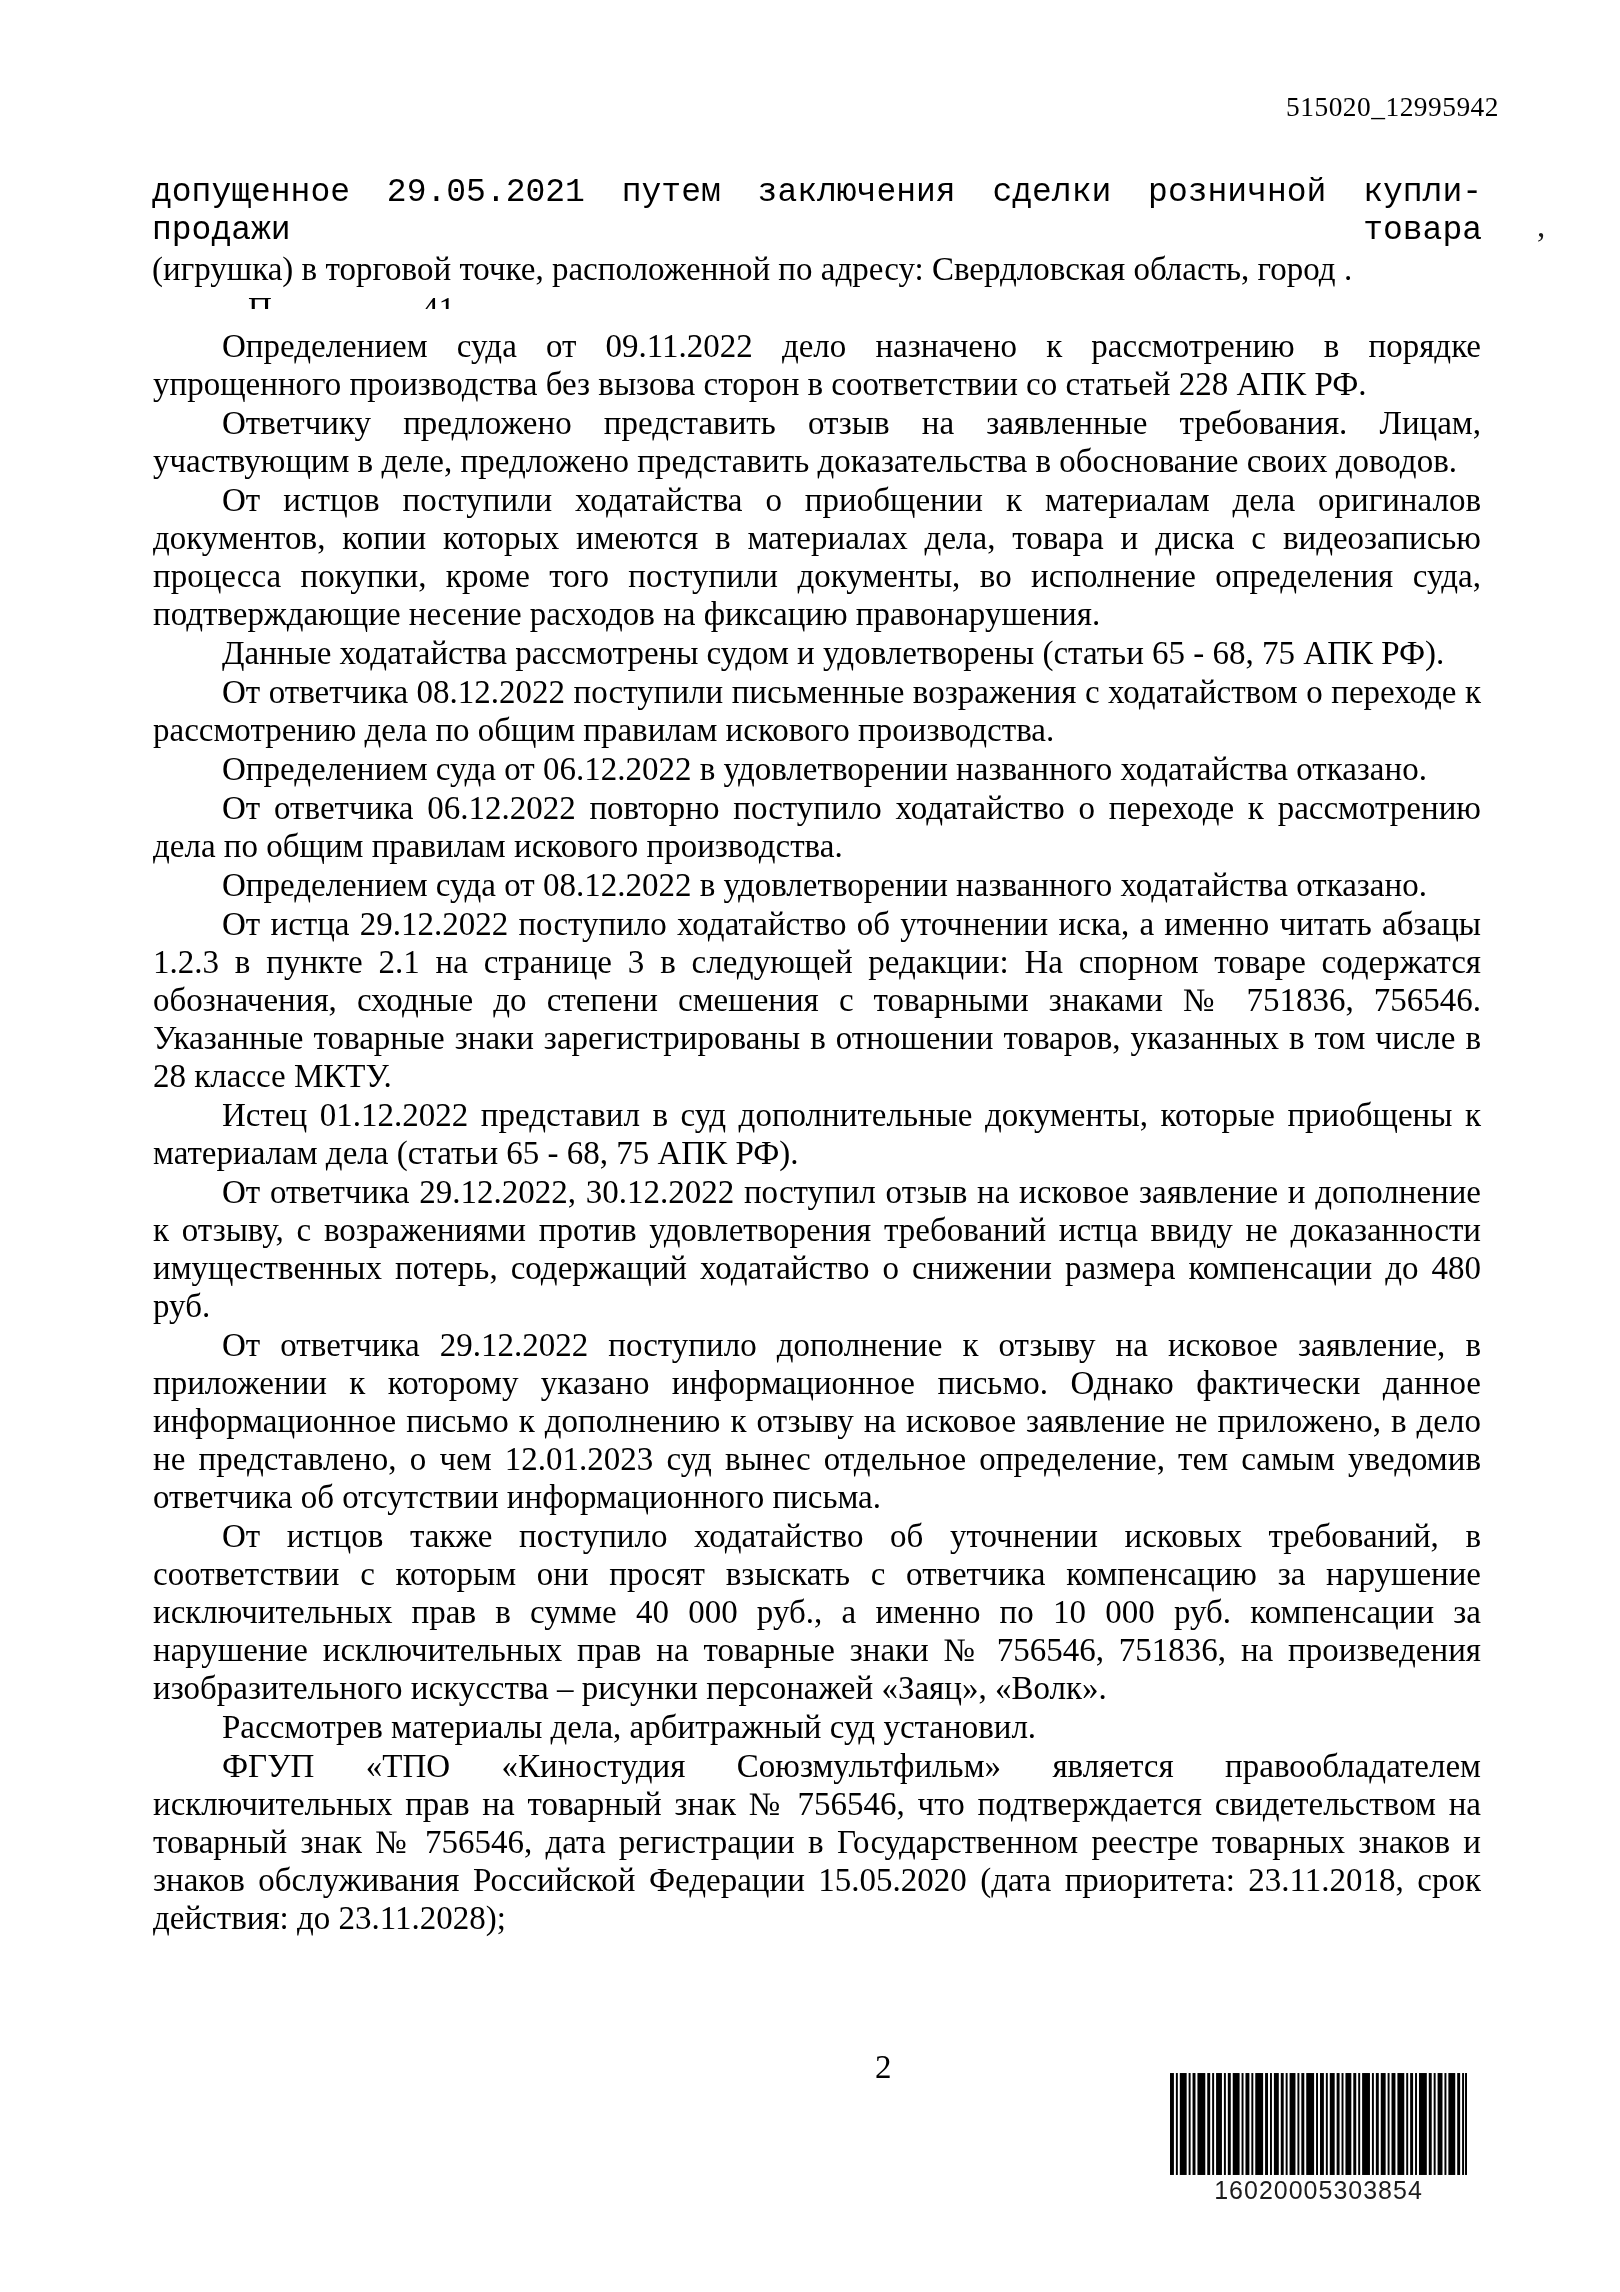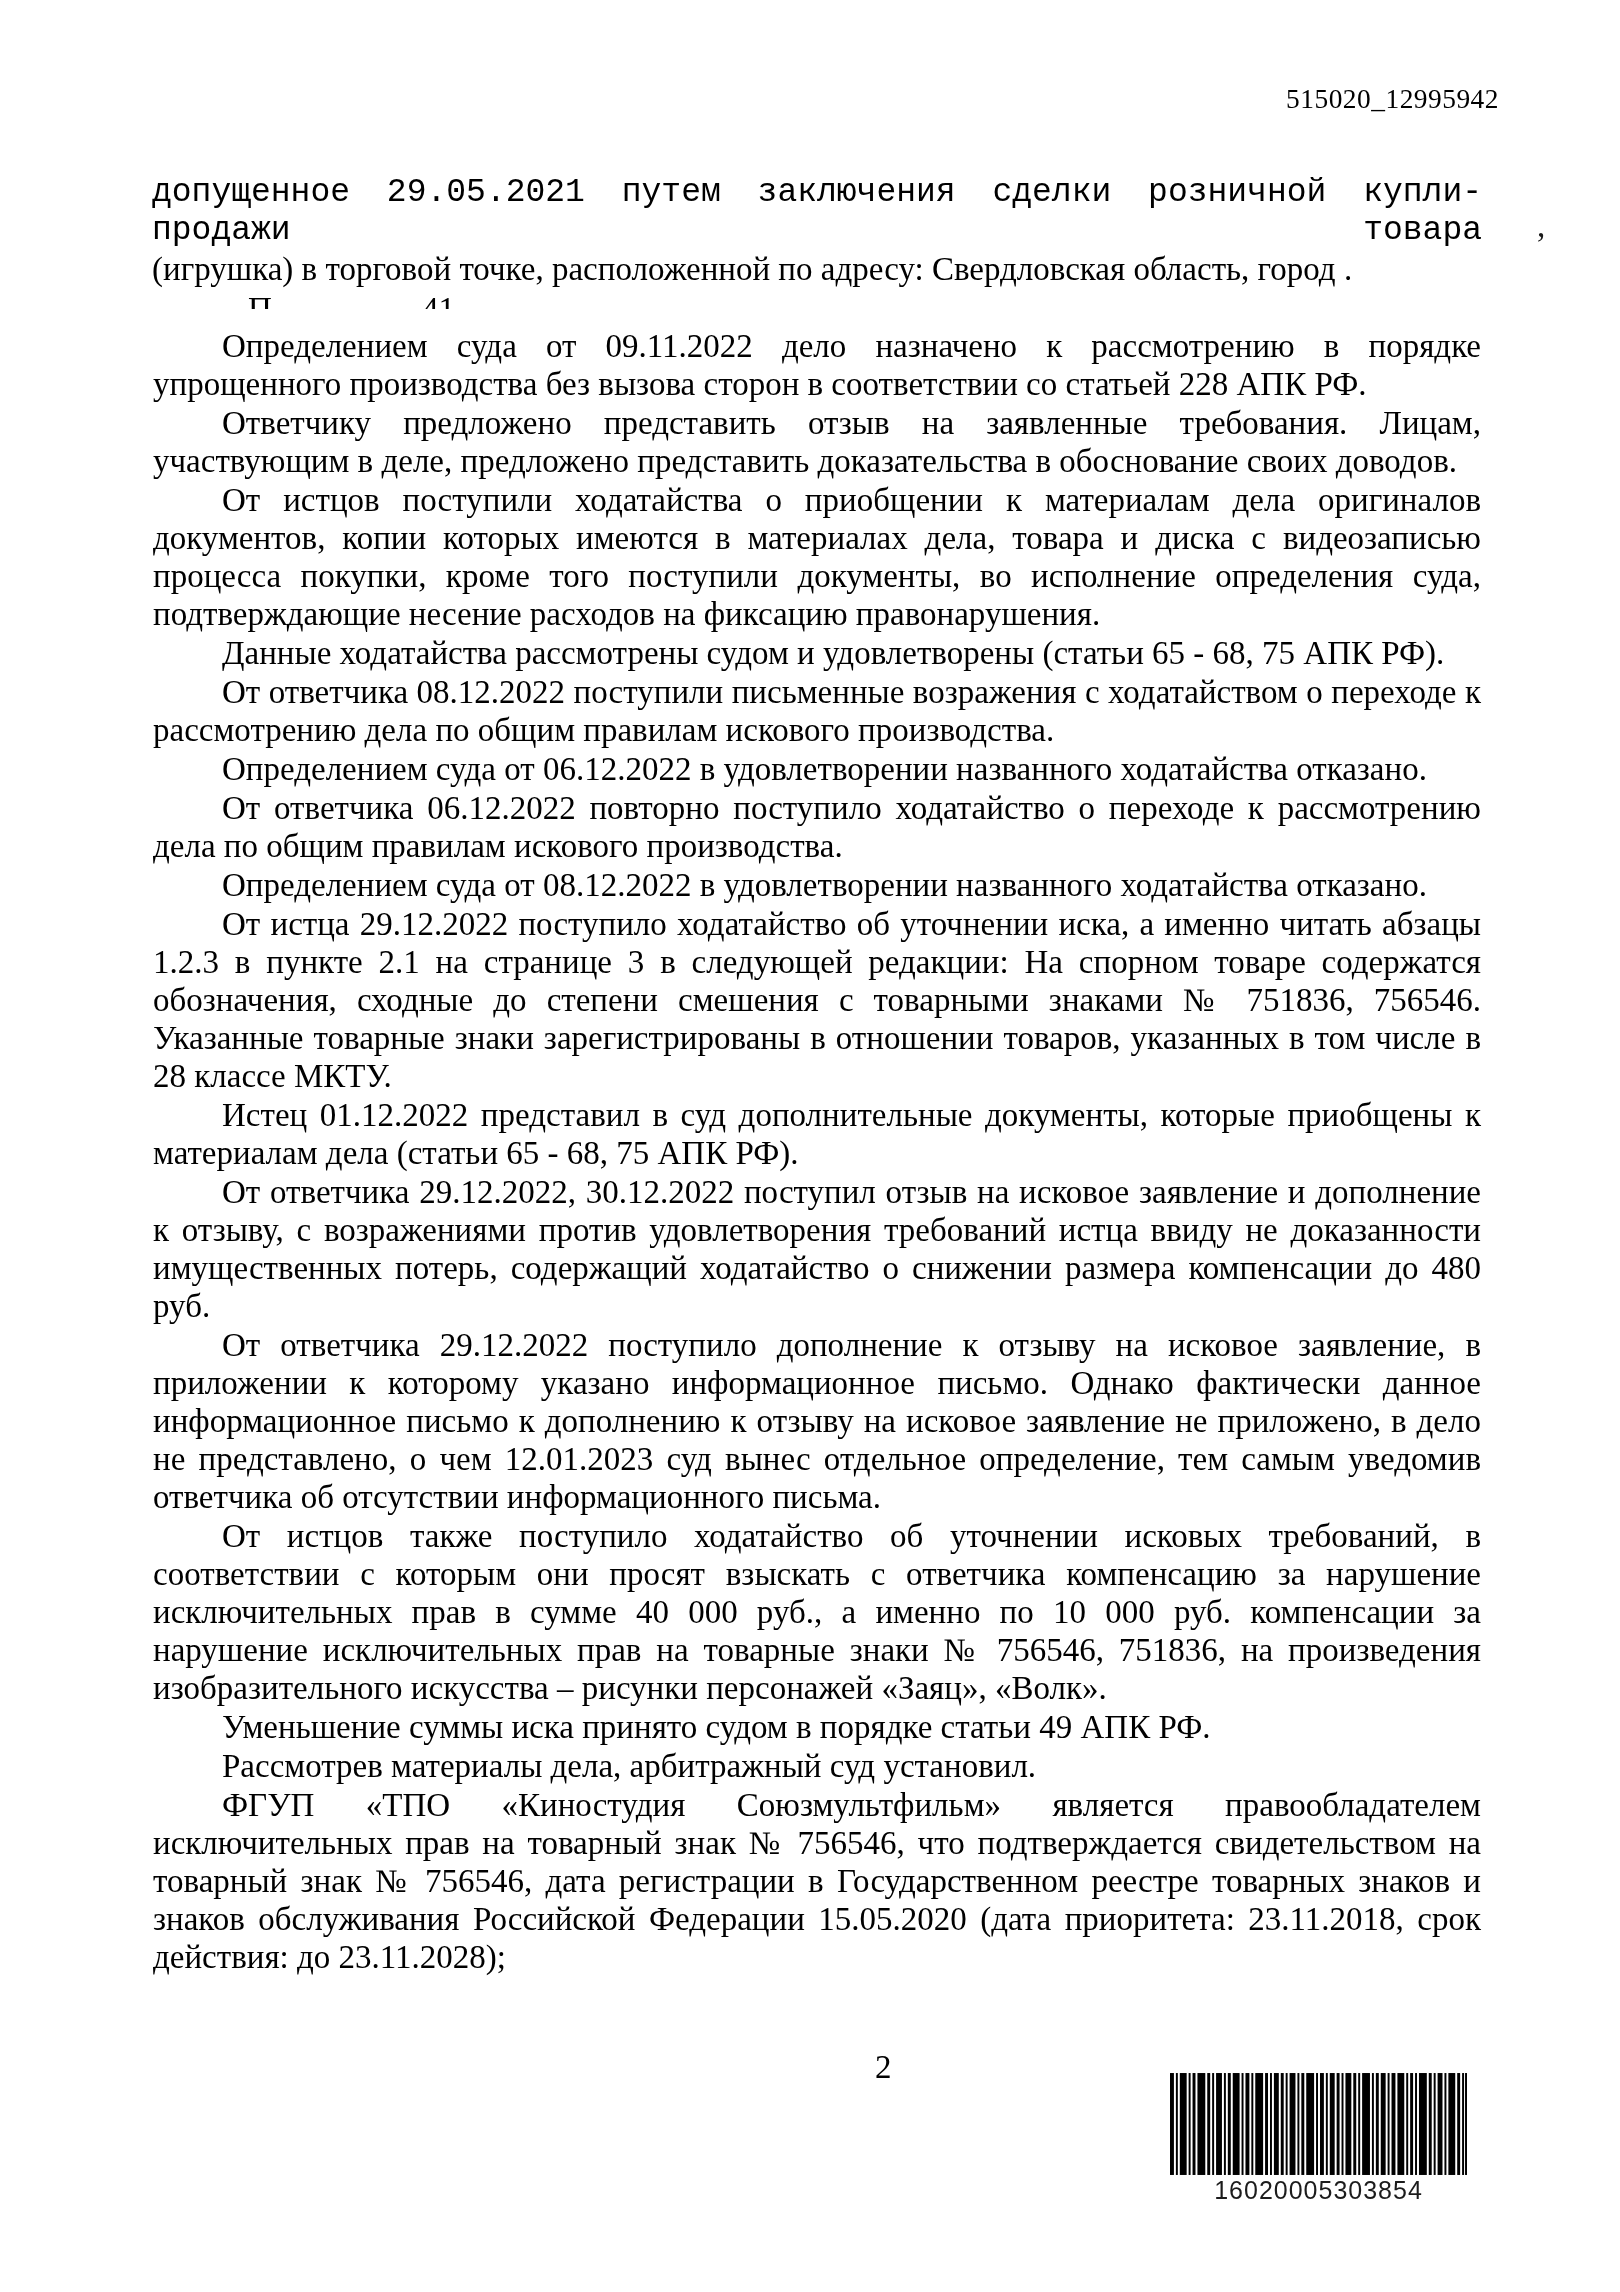--- a/index.html
+++ b/index.html
@@ -7,21 +7,21 @@
   .page {
     position: relative;
     width: 1620px; height: 2293px;
     background: #ffffff;
     color: #000000;
     font-family: "Liberation Serif", serif;
     overflow: hidden;
   }
   .doc-number {
     position: absolute;
-    top: 84px; right: 121px;
+    top: 92px; right: 121px;
     font-size: 27.4px;
     letter-spacing: 0.5px;
     text-align: right;
   }
   .content {
     position: absolute;
     left: 152px; top: 174px;
     width: 1330px;
     font-size: 33px;
     line-height: 38px;
@@ -82,21 +82,20 @@
     <p>Данные ходатайства рассмотрены судом и удовлетворены (статьи 65 - 68, 75 АПК РФ).</p>
     <p>От ответчика 08.12.2022 поступили письменные возражения с ходатайством о переходе к рассмотрению дела по общим правилам искового производства.</p>
     <p>Определением суда от 06.12.2022 в удовлетворении названного ходатайства отказано.</p>
     <p>От ответчика 06.12.2022 повторно поступило ходатайство о переходе к рассмотрению дела по общим правилам искового производства.</p>
     <p>Определением суда от 08.12.2022 в удовлетворении названного ходатайства отказано.</p>
     <p>От истца 29.12.2022 поступило ходатайство об уточнении иска, а именно читать абзацы 1.2.3 в пункте 2.1 на странице 3 в следующей редакции: На спорном товаре содержатся обозначения, сходные до степени смешения с товарными знаками № 751836, 756546. Указанные товарные знаки зарегистрированы в отношении товаров, указанных в том числе в 28 классе МКТУ.</p>
     <p>Истец 01.12.2022 представил в суд дополнительные документы, которые приобщены к материалам дела (статьи 65 - 68, 75 АПК РФ).</p>
     <p>От ответчика 29.12.2022, 30.12.2022 поступил отзыв на исковое заявление и дополнение к отзыву, с возражениями против удовлетворения требований истца ввиду не доказанности имущественных потерь, содержащий ходатайство о снижении размера компенсации до 480 руб.</p>
     <p>От ответчика 29.12.2022 поступило дополнение к отзыву на исковое заявление, в приложении к которому указано информационное письмо. Однако фактически данное информационное письмо к дополнению к отзыву на исковое заявление не приложено, в дело не представлено, о чем 12.01.2023 суд вынес отдельное определение, тем самым уведомив ответчика об отсутствии информационного письма.</p>
     <p>От истцов также поступило ходатайство об уточнении исковых требований, в соответствии с которым они просят взыскать с ответчика компенсацию за нарушение исключительных прав в сумме 40&nbsp;000 руб., а именно по 10&nbsp;000 руб. компенсации за нарушение исключительных прав на товарные знаки № 756546, 751836, на произведения изобразительного искусства – рисунки персонажей «Заяц», «Волк».</p>
-    <p>Уменьшение суммы иска принято судом в порядке статьи 49 АПК РФ.</p>
     <p>Рассмотрев материалы дела, арбитражный суд установил.</p>
     <p>ФГУП «ТПО «Киностудия Союзмультфильм» является правообладателем исключительных прав на товарный знак № 756546, что подтверждается свидетельством на товарный знак № 756546, дата регистрации в Государственном реестре товарных знаков и знаков обслуживания Российской Федерации 15.05.2020 (дата приоритета: 23.11.2018, срок действия: до 23.11.2028);</p>
   </div>
 
   <span class="stray-comma">,</span>
 
   <div class="page-number">2</div>
 
   <div class="barcode-wrap">
     <svg class="barcode-bars" width="297" height="102" viewBox="0 0 303 104" xmlns="http://www.w3.org/2000/svg">

